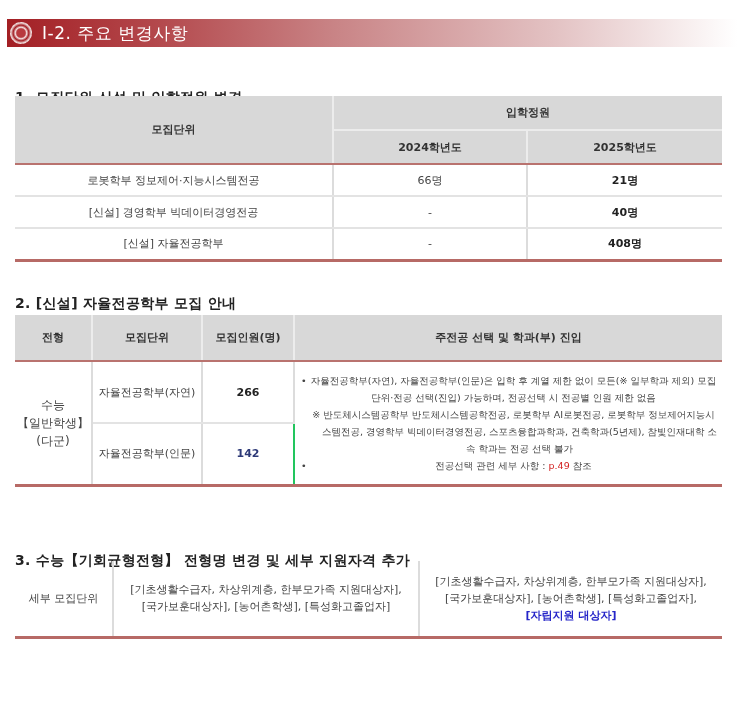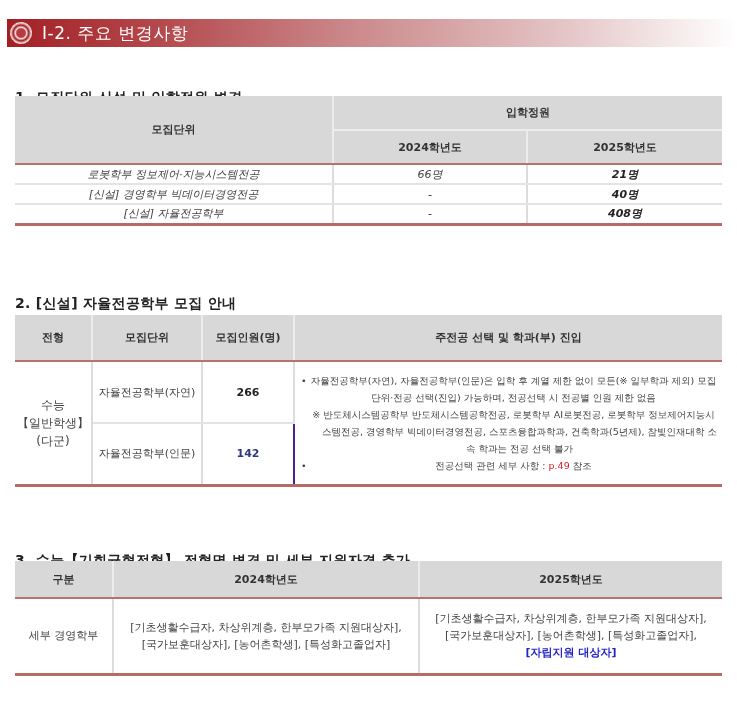--- a/index.html
+++ b/index.html
@@ -22,34 +22,34 @@
     }
 
     .sec-title {
       position: absolute; left: 15px; font-size: 14px; font-weight: bold; color: #222;
       letter-spacing: 0.3px;
       margin-top: 16px;
     }
 
     table { position: absolute; border-collapse: collapse; table-layout: fixed; font-size: 11px; }
     th { background: #d8d8d8; font-weight: bold; color: #333; text-align: center; vertical-align: middle; border: 2px solid #ececec; border-top: none; }
-    td { text-align: center; vertical-align: middle; border-left: 2px solid #4c1d95; border-right: 2px solid #dcdcdc; border-bottom: 2px solid #e3e3e3; color: #444; }
+    td { text-align: center; vertical-align: middle; border-left: 2px solid #22c55e; border-right: 2px solid #dcdcdc; border-bottom: 2px solid #e3e3e3; color: #444; }
     th:first-child, td:first-child { border-left: none; }
     th:last-child, td:last-child { border-right: none; }
     .hdr-bottom th { border-bottom: 2px solid #b9736f; }
     tr.last td { border-bottom: 3px solid #b76a66; }
     .bold { font-weight: bold; color: #222; }
     .navy { font-weight: bold; color: #2e3a78; }
     .blue { font-weight: bold; color: #2525c8; }
     .red { color: #d32424; }
 
     
     #t1 { left: 15px; top: 96px; width: 707px; }
     #t1 th { height: 34px; }
-    #t1 td { height: 20px; font-style: italic; }
+    #t1 td { height: 32px; }
 
     
     #t2 { left: 15px; top: 315px; width: 707px; }
     #t2 th { height: 46px; }
     #t2 td.notes { text-align: center; padding: 6px 4px 6px 6px; font-size: 9.5px; line-height: 17px; color: #444; vertical-align: middle; }
     .notes ul { list-style: none; }
     .notes li { position: relative; padding-left: 8px; }
     .notes li.bullet::before { content: "•"; position: absolute; left: 0; }
     .notes li.ref { padding-left: 20px; text-indent: -12px; }
 
@@ -139,27 +139,22 @@
   </table>
 
 <div class="sec-title" style="top:536px;">3. 수능【기회균형전형】 전형명 변경 및 세부 지원자격 추가</div>
 <table id="t3">
   <colgroup>
       <col style="width:98px">
       <col style="width:306px">
       <col style="width:303px">
     </colgroup>
   <tbody>
-      <tr class="hdr-bottom">
-    <th>구분</th>
-    <th>2024학년도</th>
-    <th>2025학년도</th>
-  </tr>
   <tr class="last">
-    <td style="height:76px;">세부 경영학부</td>
+    <td style="height:76px;">세부 모집단위</td>
     <td>
       <div>[기초생활수급자, 차상위계층, 한부모가족 지원대상자],</div>
       <div>[국가보훈대상자], [농어촌학생], [특성화고졸업자]</div>
     </td>
     <td>
       <div>[기초생활수급자, 차상위계층, 한부모가족 지원대상자],</div>
       <div>[국가보훈대상자], [농어촌학생], [특성화고졸업자],</div>
       <div class="blue">[자립지원 대상자]</div>
     </td>
   </tr>

